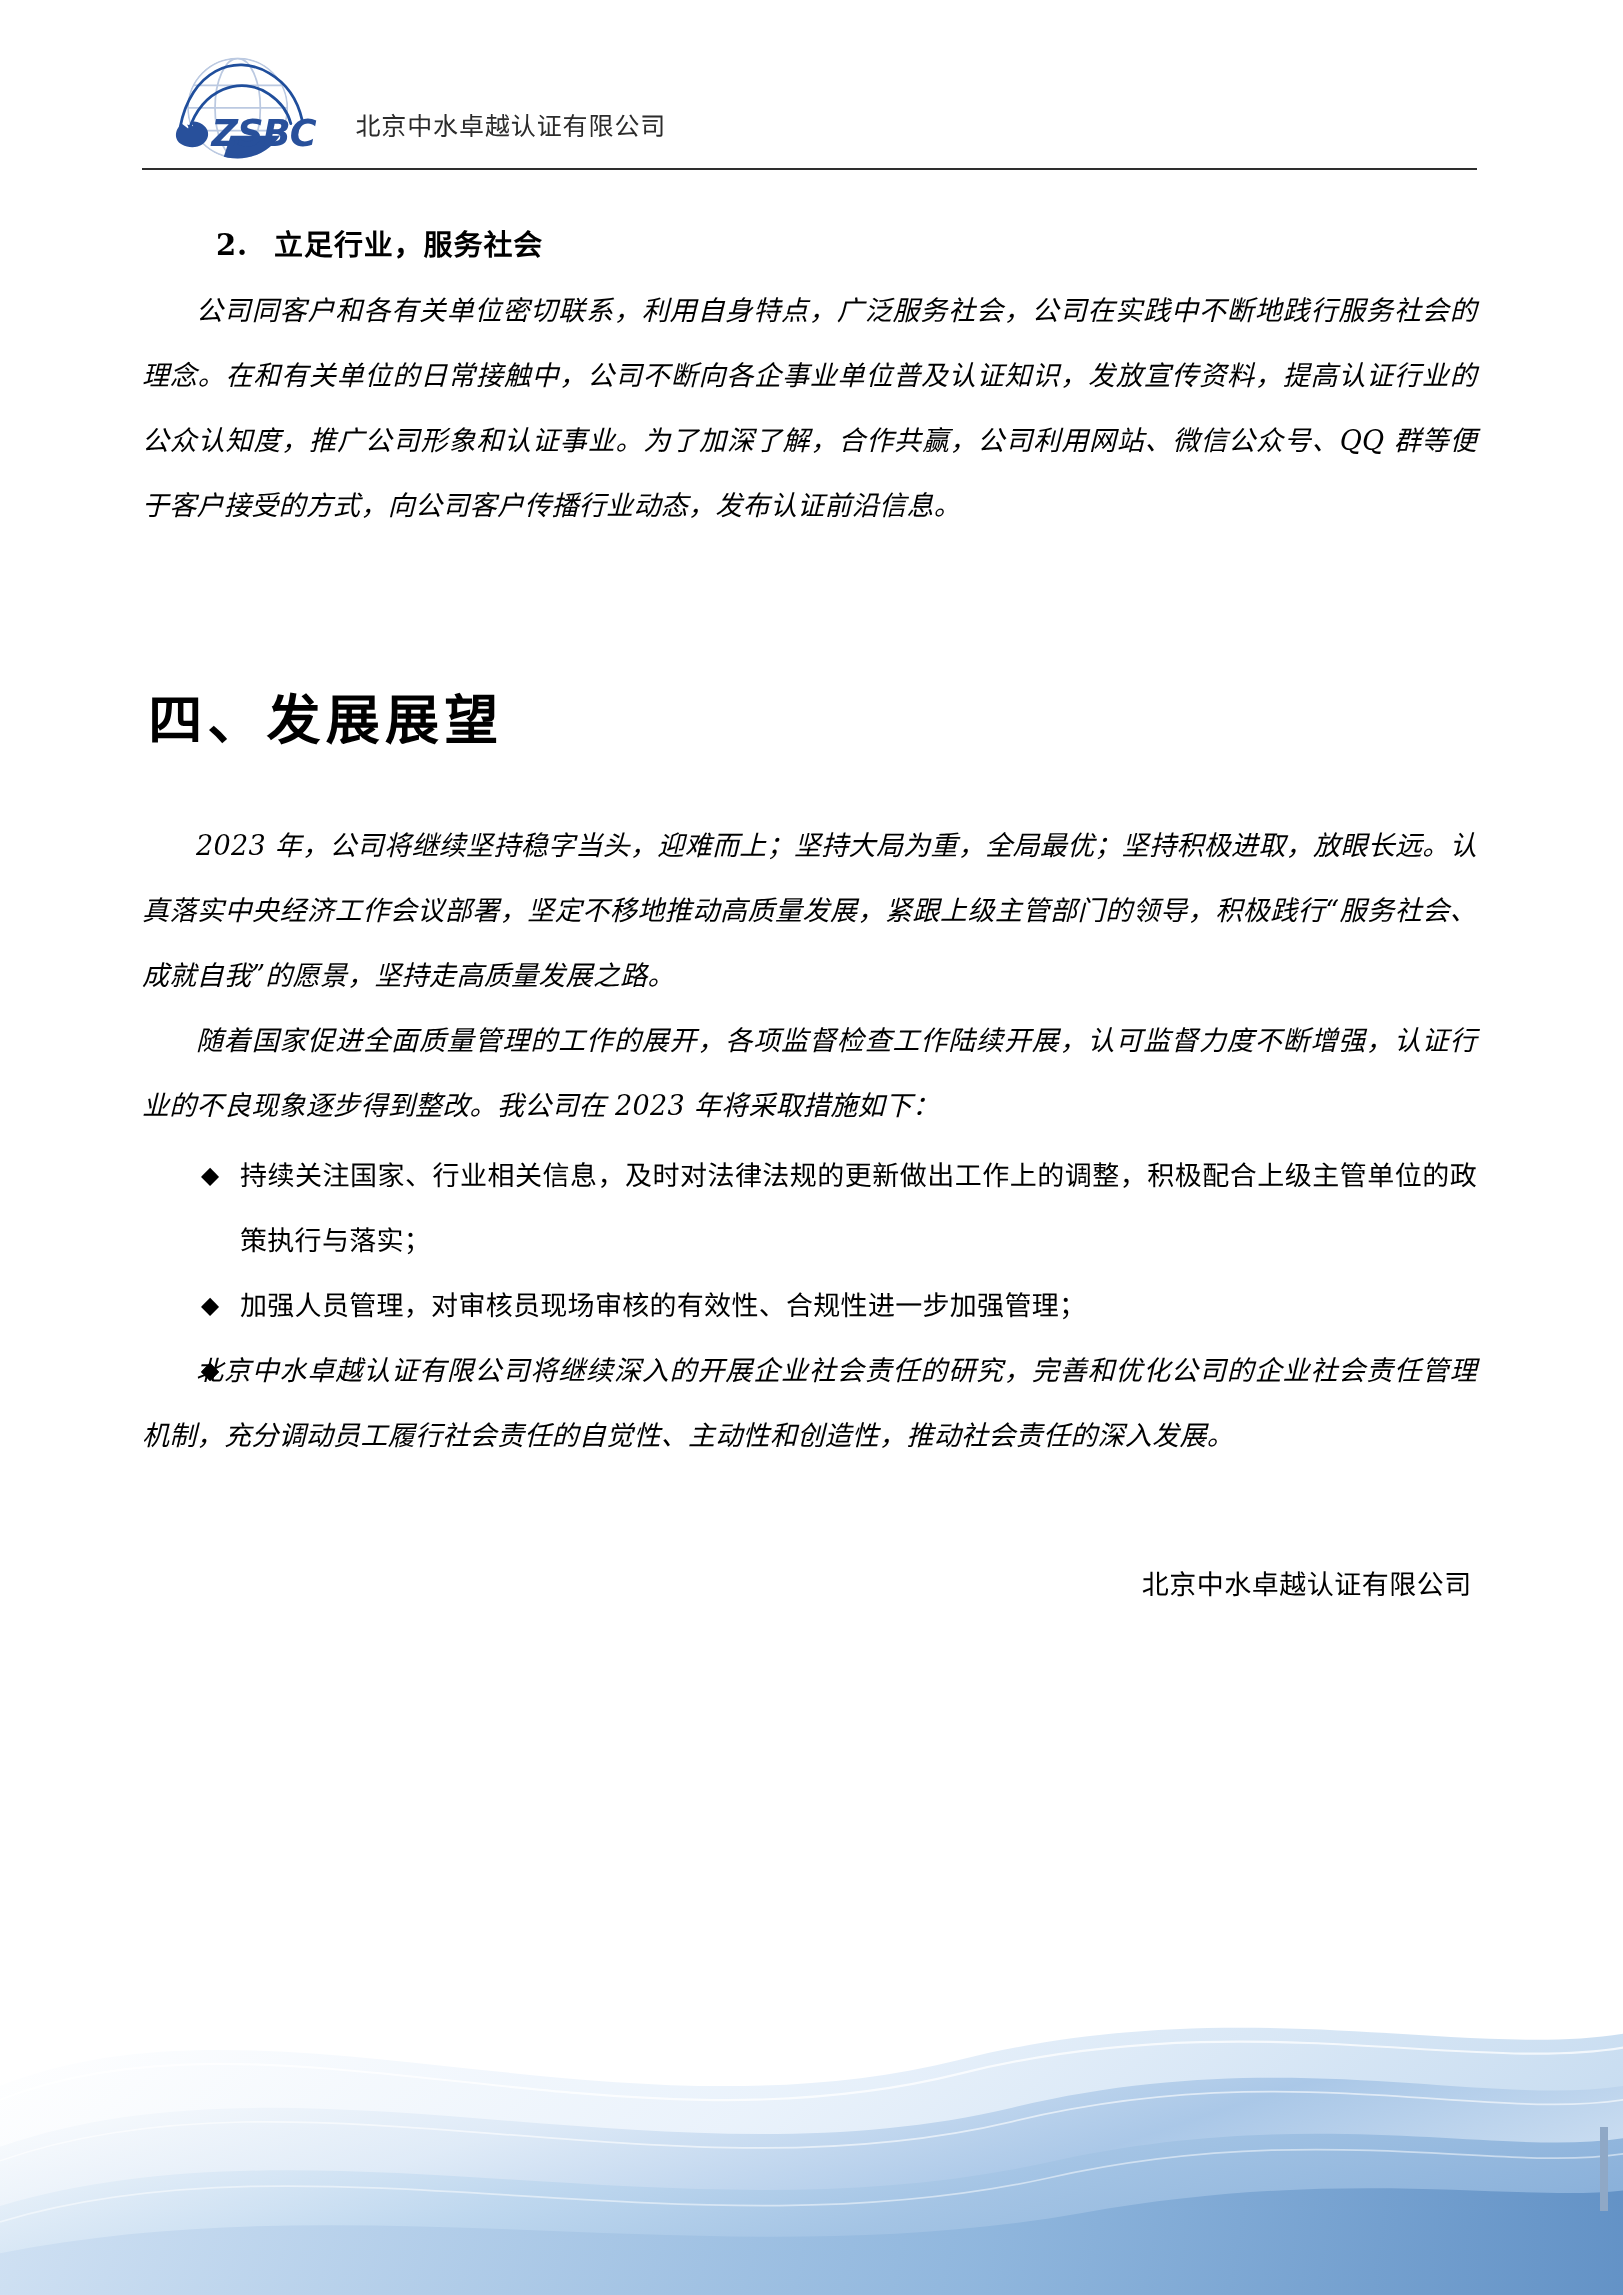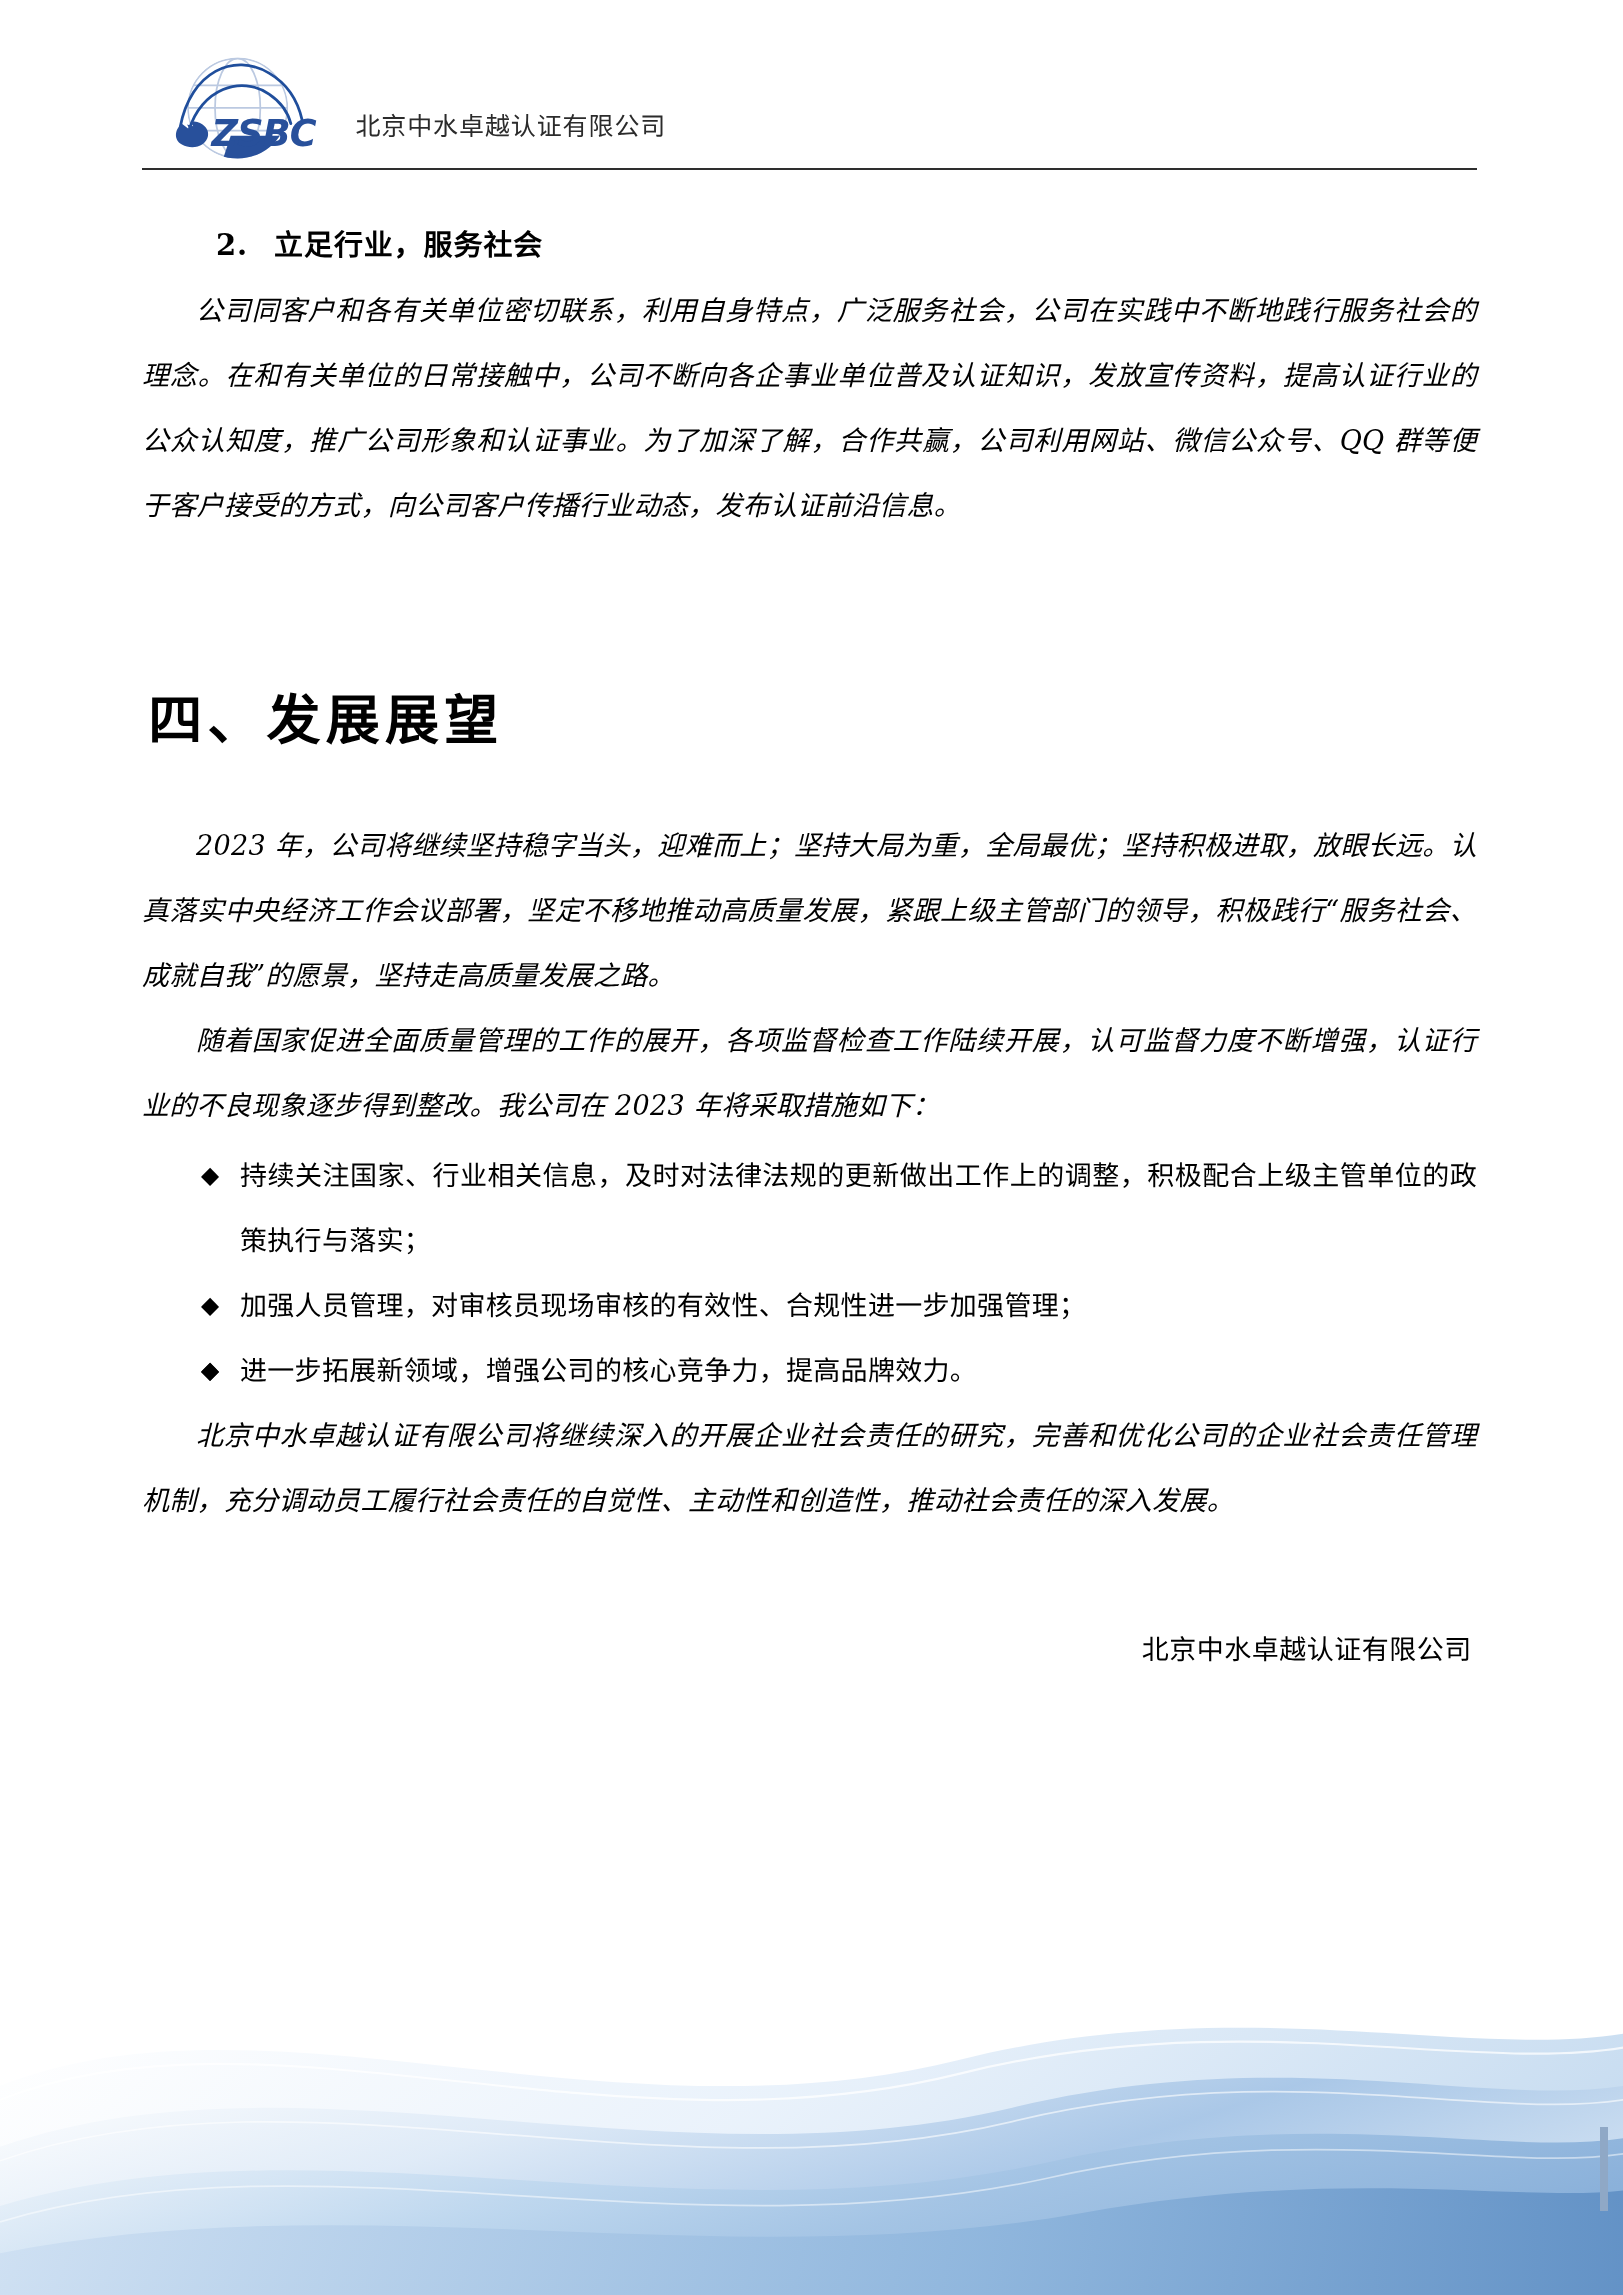--- a/index.html
+++ b/index.html
@@ -226,21 +226,20 @@
       </li>
       <li class="bullet-item">
         <span class="marker">◆</span>
         <span>加强人员管理，对审核员现场审核的有效性、合规性进一步加强管理；</span>
       </li>
       <li class="bullet-item">
         <span class="marker">◆</span>
       </li>
       <li class="bullet-item">
         <span class="marker">◆</span>
-        <span>进一步拓展新领域，增强公司的核心竞争力，提高品牌效力。</span>
       </li>
     </ul>
 
     <p class="body-text">北京中水卓越认证有限公司将继续深入的开展企业社会责任的研究，完善和优化公司的企业社会责任管理机制，充分调动员工履行社会责任的自觉性、主动性和创造性，推动社会责任的深入发展。</p>
 
     <div class="signature-block">
       <div class="signature-line">北京中水卓越认证有限公司</div>
     </div>
 
   </div>

